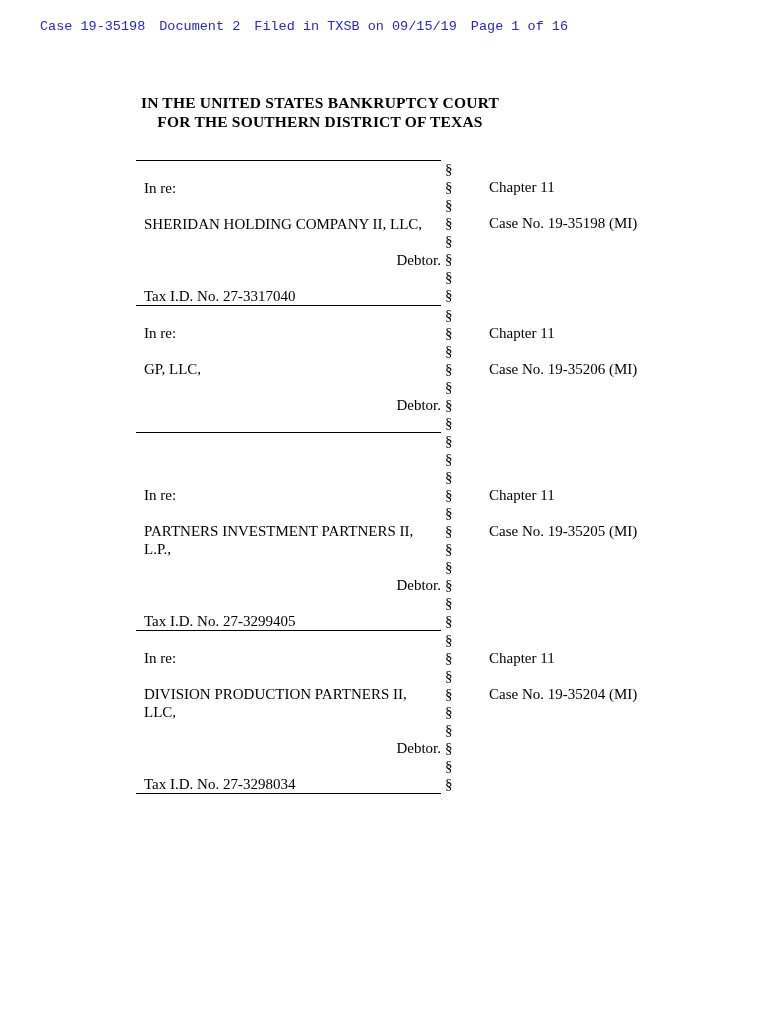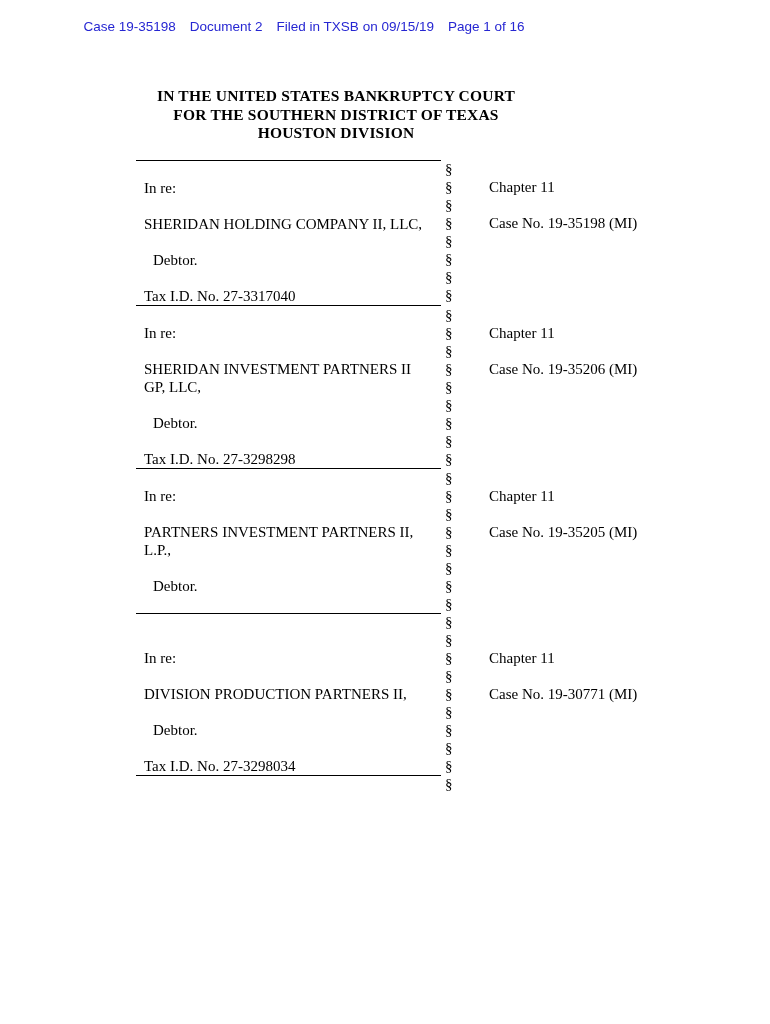--- a/index.html
+++ b/index.html
@@ -14,38 +14,37 @@
     color: #000000;
   }
 
   
   .stamp {
     position: absolute;
     top: 19px;
     left: 0;
     width: 608px;
     text-align: center;
-    font-family: Liberation Sans, sans-serif;
+    font-family: Liberation Mono, monospace;
     font-size: 13.5px;
     white-space: nowrap;
   }
   .stamp span { margin: 0 7px; }
 
   
   .court-title {
     position: absolute;
-    top: 87px;
+    top: 94px;
     left: 0;
     width: 640px;
     text-align: center;
     font-weight: bold;
     font-size: 15.5px;
     line-height: 18.5px;
     letter-spacing: 0.2px;
-    margin-left: 16px;
   }
 
   
   .caption-wrap {
     position: absolute;
     top: 160px;
     left: 88px;
   }
   .caption-section { display: flex; align-items: flex-start; }
   .col-left {
@@ -60,35 +59,34 @@
   }
   .col-right { flex: 1; margin-left: 13px; }
   .row {
     height: 18px;
     line-height: 18px;
     white-space: nowrap;
     overflow: visible;
   }
   .col-left .row { padding-left: 8px; }
   .col-left .row.debtor {
-    text-align: left;
+    text-align: right;
     padding-left: 17px;
   }
 </style>
 </head>
 <body>
 
 <div class="stamp" style="color: rgb(38, 38, 210);">
   <span>Case 19-35198</span><span>Document 2</span><span>Filed in TXSB on 09/15/19</span><span>Page 1 of 16</span>
 </div>
 
 <div class="court-title">
   <div>IN THE UNITED STATES BANKRUPTCY COURT</div>
   <div>FOR THE SOUTHERN DISTRICT OF TEXAS</div>
-  <div>HOUSTON DIVISION</div>
 </div>
 
 <div class="caption-wrap">
 
   <div class="caption-section first">
     <div class="col-left">
       <div class="row"></div>
       <div class="row">In re:</div>
       <div class="row"></div>
       <div class="row">SHERIDAN HOLDING COMPANY II, LLC,</div>
@@ -113,26 +111,24 @@
       <div class="row"></div>
       <div class="row">Case No. 19-35198 (MI)</div>
     </div>
   </div>
 
   <div class="caption-section">
     <div class="col-left">
       <div class="row"></div>
       <div class="row">In re:</div>
       <div class="row"></div>
-      <div class="row">SHERIDAN INVESTMENT PARTNERS II</div>
       <div class="row">GP, LLC,</div>
       <div class="row"></div>
       <div class="row debtor">Debtor.</div>
       <div class="row"></div>
-      <div class="row">Tax I.D. No. 27-3298298</div>
     </div>
     <div class="col-sig">
         <div class="row">§</div>
         <div class="row">§</div>
         <div class="row">§</div>
         <div class="row">§</div>
         <div class="row">§</div>
         <div class="row">§</div>
         <div class="row">§</div>
         <div class="row">§</div>
@@ -149,20 +145,21 @@
   <div class="caption-section">
     <div class="col-left">
       <div class="row"></div>
       <div class="row">In re:</div>
       <div class="row"></div>
       <div class="row">PARTNERS INVESTMENT PARTNERS II,</div>
       <div class="row">L.P.,</div>
       <div class="row"></div>
       <div class="row debtor">Debtor.</div>
       <div class="row"></div>
+      <div class="row">Tax I.D. No. 27-3299405</div>
     </div>
     <div class="col-sig">
         <div class="row">§</div>
         <div class="row">§</div>
         <div class="row">§</div>
         <div class="row">§</div>
         <div class="row">§</div>
         <div class="row">§</div>
         <div class="row">§</div>
         <div class="row">§</div>
@@ -175,37 +172,38 @@
       <div class="row">Case No. 19-35205 (MI)</div>
     </div>
   </div>
 
   <div class="caption-section">
     <div class="col-left">
       <div class="row"></div>
       <div class="row">In re:</div>
       <div class="row"></div>
       <div class="row">DIVISION PRODUCTION PARTNERS II,</div>
+      <div class="row">LLC,</div>
       <div class="row"></div>
       <div class="row debtor">Debtor.</div>
       <div class="row"></div>
       <div class="row">Tax I.D. No. 27-3298034</div>
     </div>
     <div class="col-sig">
         <div class="row">§</div>
         <div class="row">§</div>
         <div class="row">§</div>
         <div class="row">§</div>
         <div class="row">§</div>
         <div class="row">§</div>
         <div class="row">§</div>
         <div class="row">§</div>
         <div class="row">§</div>
       </div>
     <div class="col-right">
       <div class="row"></div>
       <div class="row">Chapter 11</div>
       <div class="row"></div>
-      <div class="row">Case No. 19-30771 (MI)</div>
+      <div class="row">Case No. 19-35204 (MI)</div>
     </div>
   </div>
 
 </div>
 
 </body></html>

